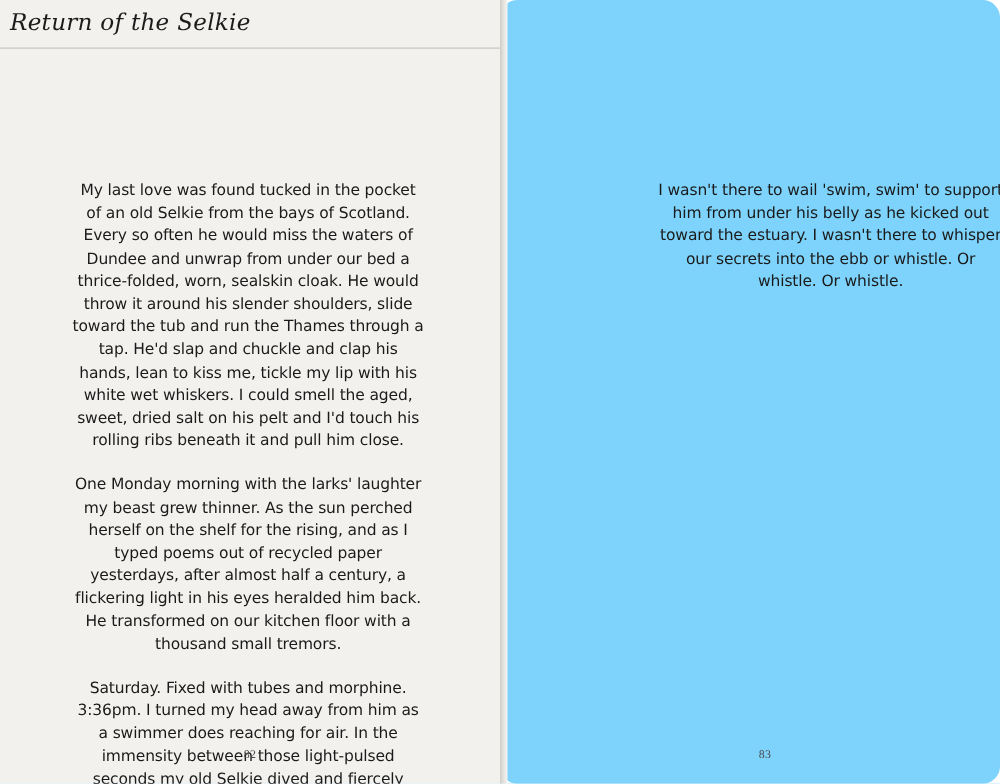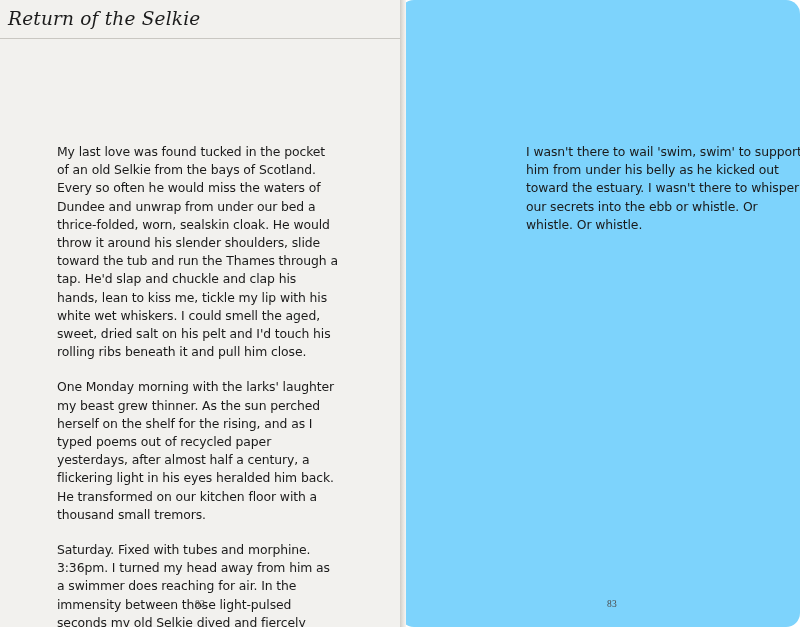--- a/index.html
+++ b/index.html
@@ -72,21 +72,21 @@
     left: 126px;
     top: 143px;
     width: 277px;
   }
   p.para {
     margin: 0 0 17px 0;
     font-family: "DejaVu Sans", sans-serif;
     font-size: 12.4px;
     line-height: 18.2px;
     color: #1a1a1a;
-    text-align: left;
+    text-align: center;
     letter-spacing: -0.1px;
   }
   p.para:last-child {
     margin-bottom: 0;
   }
   .folio {
     position: absolute;
     bottom: 18px;
     width: 100%;
     text-align: center;

